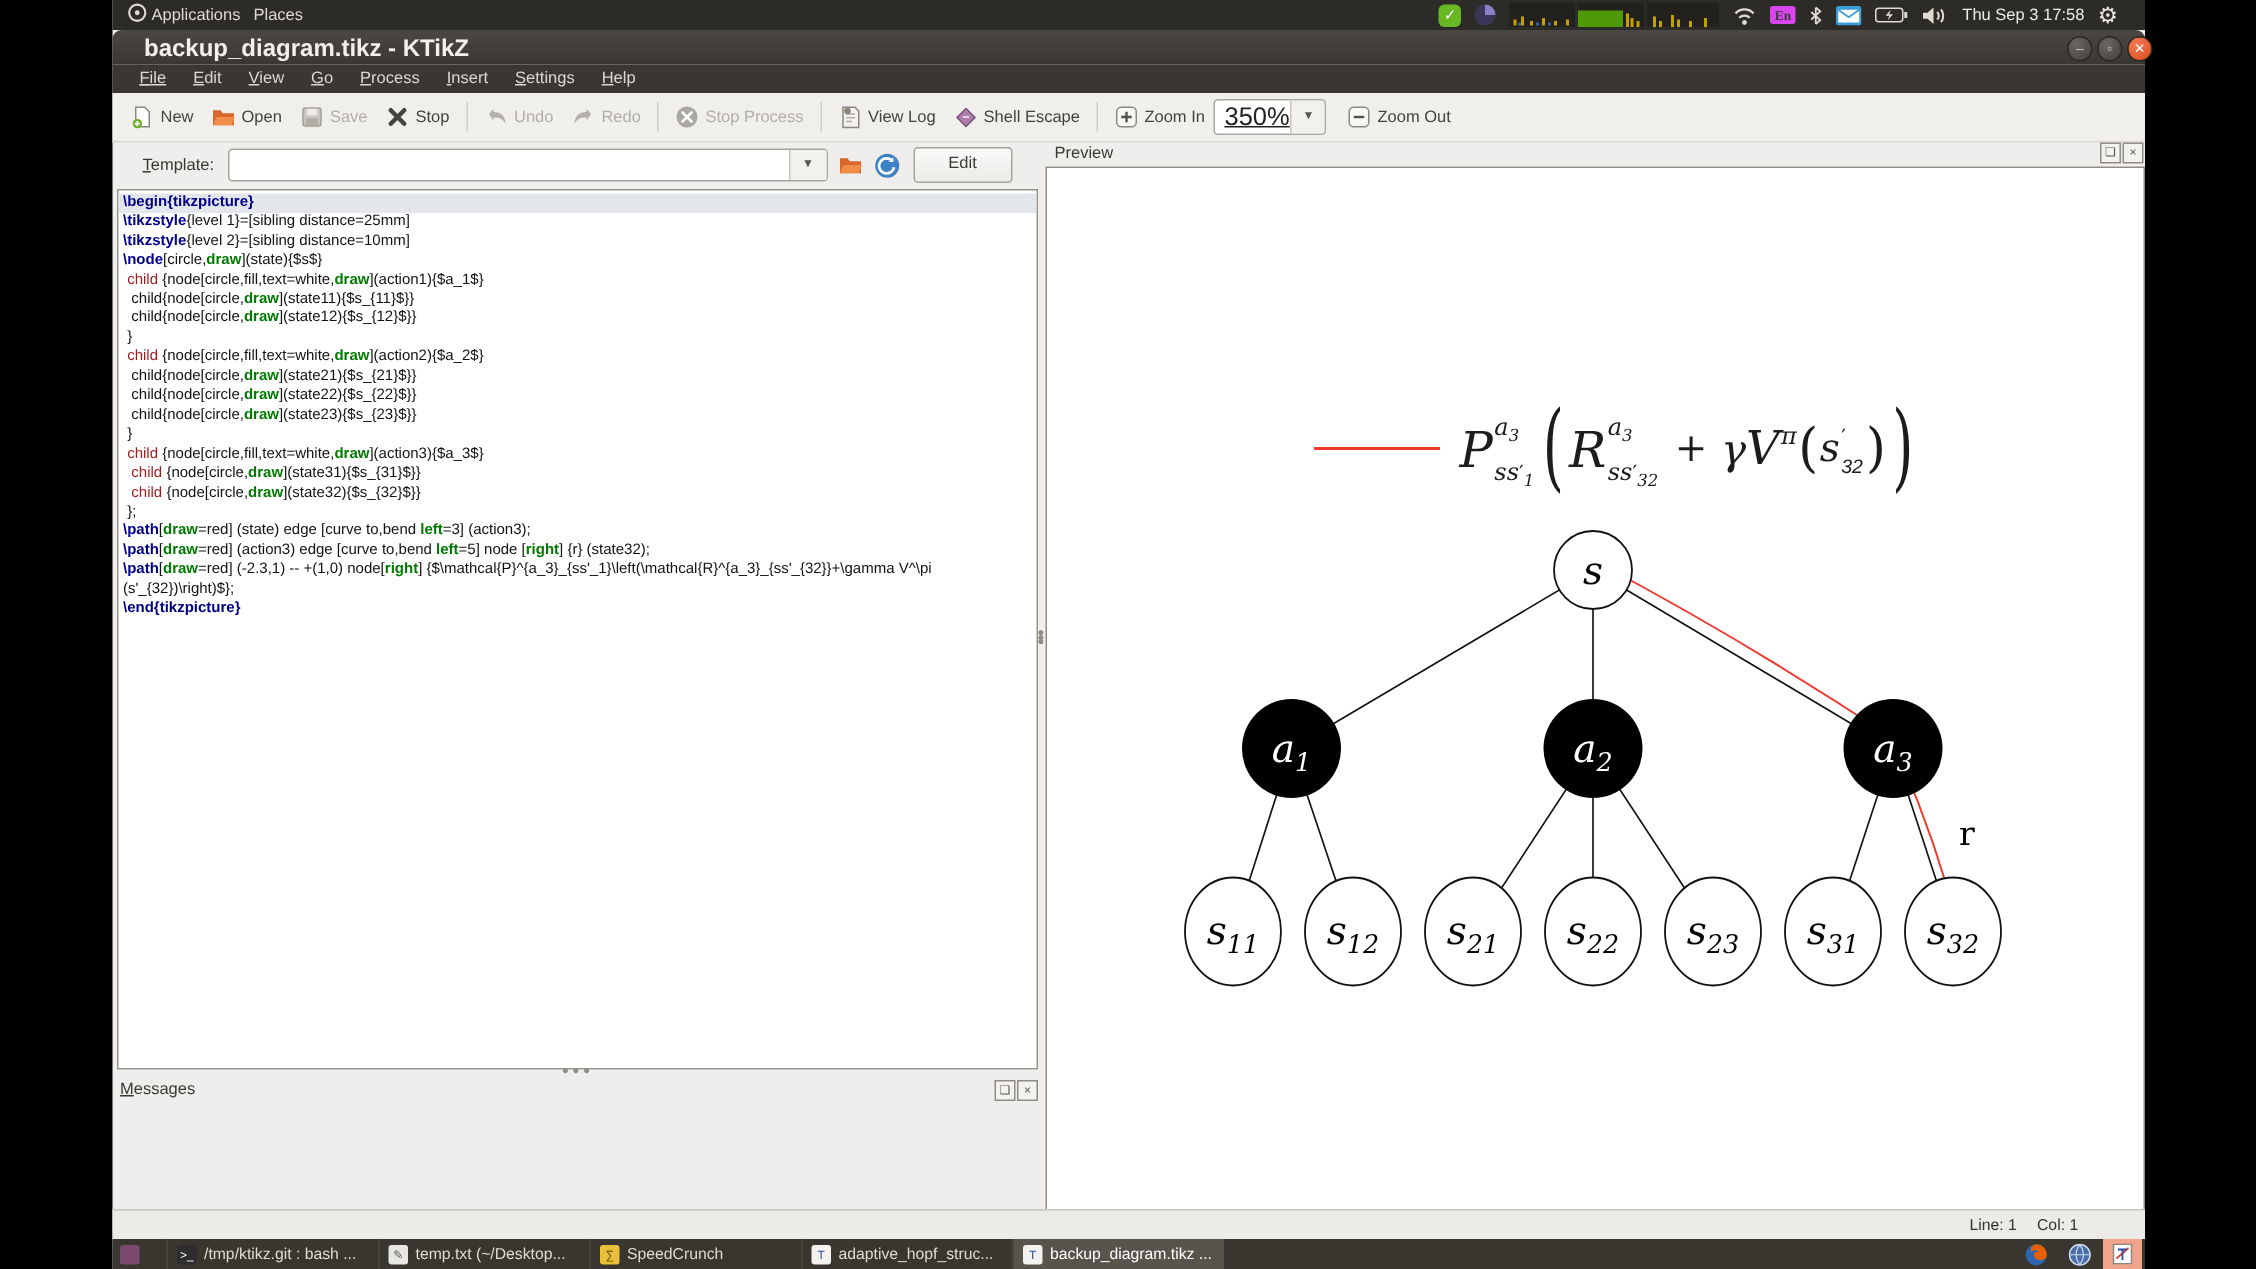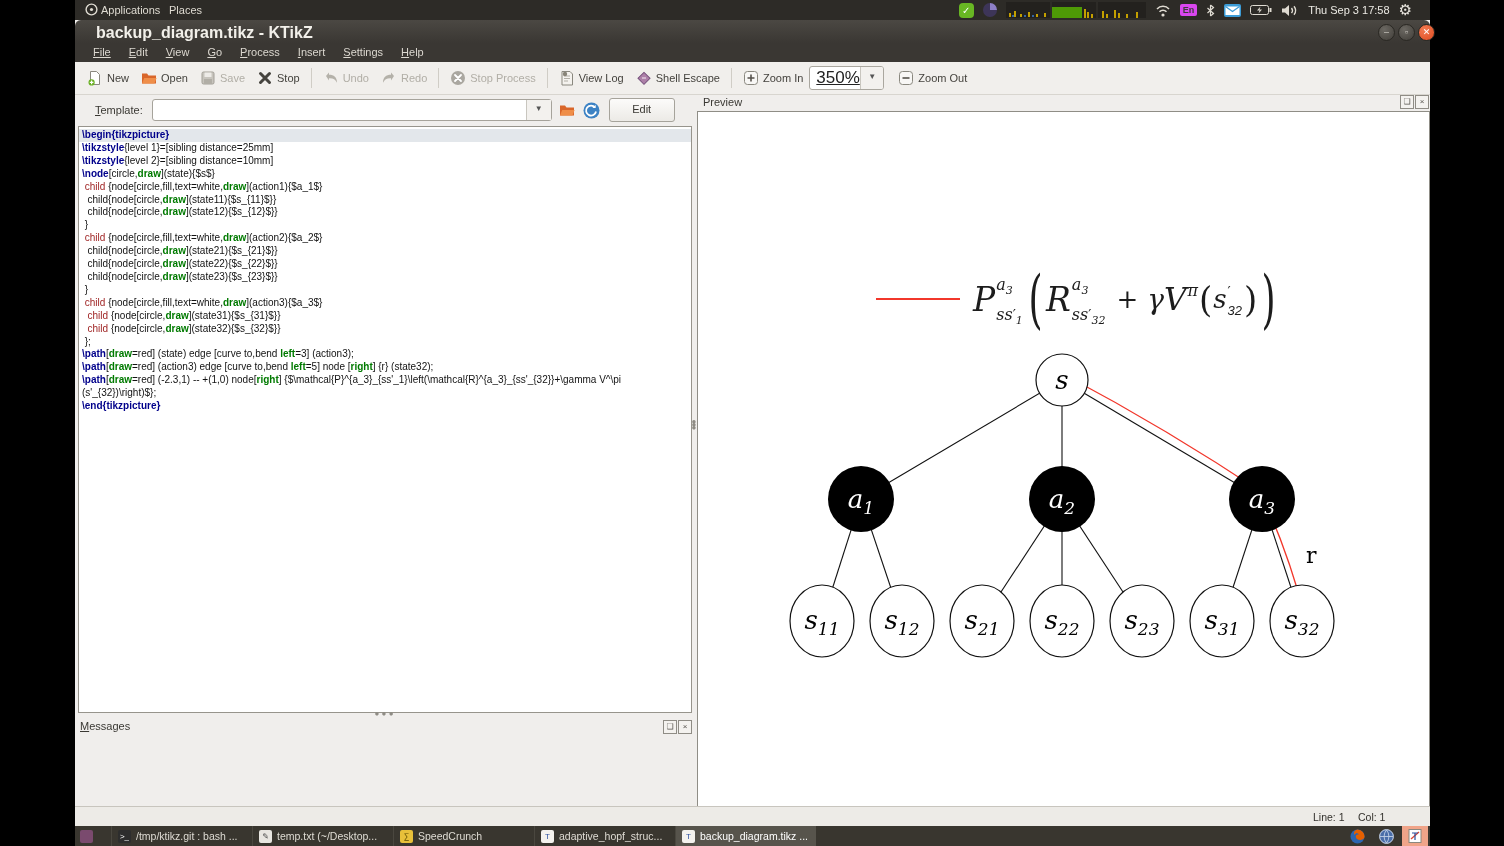--- a/index.html
+++ b/index.html
@@ -169,21 +169,21 @@
       <span class="tray-ico">
         <svg width="16" height="13" viewBox="0 0 16 13">
             <g fill="none" stroke="#dfdbd2" stroke-width="1.5">
               <path d="M2 5a8 8 0 0 1 12 0"></path>
               <path d="M4.5 7.8a5 5 0 0 1 7 0"></path>
             </g>
             <circle cx="8" cy="11" r="1.6" fill="#dfdbd2"></circle>
           </svg>
       </span>
       <span class="tray-ico">
-        <span style="background:#d946ef;color:#3a3a3a;font-size:9px;font-weight:bold;padding:1px 3px;border-radius:2px;">En</span>
+        <span style="background:#d946ef;color:#3a3a3a;font-size:9px;font-weight:bold;padding:1px 3px;border-radius:2px;font-family:Liberation Serif, serif;">En</span>
       </span>
       <span class="tray-ico">
         <svg width="9" height="13" viewBox="0 0 9 13">
             <path d="M4.5 1v11M4.5 1l3 2.5L1.5 9M4.5 12l3-2.5L1.5 4" fill="none" stroke="#dfdbd2" stroke-width="1.2"></path>
           </svg>
       </span>
       <span class="tray-ico">
         <svg width="17" height="13" viewBox="0 0 17 13">
             <rect x="0" y="0" width="17" height="13" rx="2" fill="#3c9cd7"></rect>
             <path d="M1.5 2.5h14v8.5h-14z" fill="#fff"></path>

